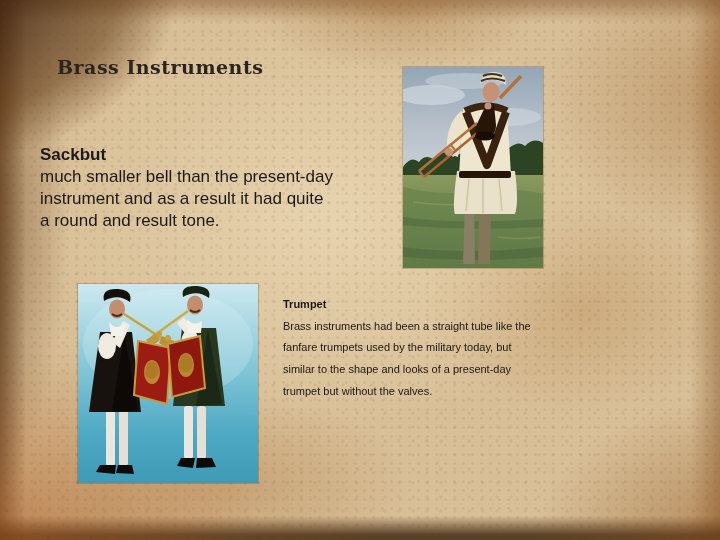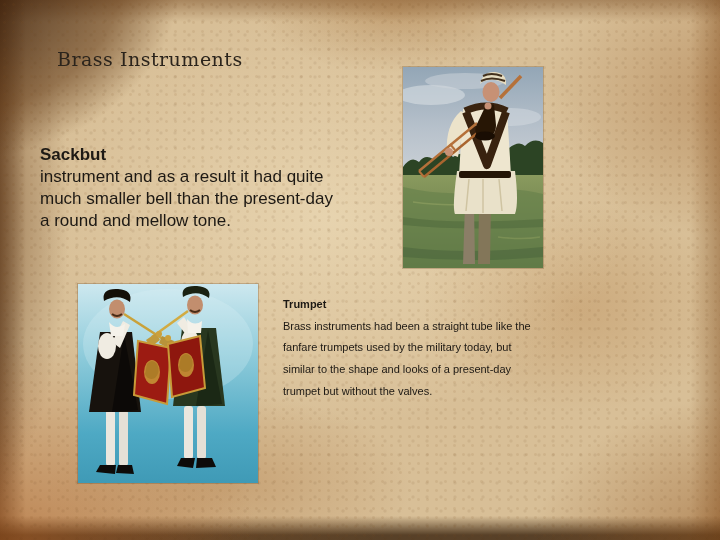--- a/index.html
+++ b/index.html
@@ -21,23 +21,23 @@
       radial-gradient(ellipse 260px 130px at 32% 90%, rgba(160,96,40,.30), transparent 70%),
       radial-gradient(ellipse 200px 90px at 55% 2%, rgba(150,95,40,.35), transparent 70%),
       linear-gradient(180deg, rgba(110,64,24,.45), transparent 22px, transparent 516px, rgba(56,33,12,.80) 535px),
       linear-gradient(90deg, rgba(74,40,14,.60), transparent 26px, transparent 690px, rgba(126,76,30,.45));
     background-size:
       9px 9px, 14px 14px,
       auto, auto, auto, auto, auto, auto, auto, auto, auto, auto, auto;
   }
 
   .title{
-    position:absolute;left:57px;top:48px;margin:0;
+    position:absolute;left:57px;top:56px;margin:0;
     font-family:"DejaVu Serif","Liberation Serif",serif;
-    font-size:19px;font-weight:400;letter-spacing:.5px;
+    font-size:19px;font-weight:700;letter-spacing:.5px;
     color:#2b241c;
   }
 
   .textblock{position:absolute;color:#1d1914;}
   .textblock .line{white-space:nowrap;}
   .tb-sackbut{left:40px;top:144px;font-size:17px;line-height:22px;}
   .tb-trumpet{left:283px;top:294px;font-size:11px;line-height:21.7px;}
   .textblock .heading{font-weight:bold;}
 
   .photo{position:absolute;margin:0;overflow:hidden;box-shadow:0 0 0 1px rgba(90,60,25,.25);}
@@ -102,23 +102,23 @@
         <path d="M84,36 L91,38 L93,58 Q93,70 81,72 Q70,70 73,59 Z" fill="#271605"></path>
         <ellipse cx="82" cy="69" rx="10" ry="4.5" fill="#190d03"></ellipse>
         <circle cx="85" cy="39" r="3.5" fill="#c79175"></circle>
         <circle cx="46" cy="85" r="4" fill="#c79175"></circle>
       </g>
     </svg>
   </figure>
 
   <div class="textblock tb-sackbut">
     <div class="line heading">Sackbut</div>
+    <div class="line">much smaller bell than the present-day</div>
     <div class="line">instrument and as a result it had quite</div>
-    <div class="line">much smaller bell than the present-day</div>
-    <div class="line">a round and mellow tone.</div>
+    <div class="line">a round and result tone.</div>
   </div>
 
   <figure class="photo photo-trumpeters">
     <svg viewBox="0 0 180 199" preserveAspectRatio="none">
       <defs>
         <linearGradient id="tp-bg" x1="0" y1="0" x2="0" y2="1">
           <stop offset="0" stop-color="#cde8ef"></stop>
           <stop offset="0.35" stop-color="#90ccdb"></stop>
           <stop offset="0.75" stop-color="#4ea9c4"></stop>
           <stop offset="1" stop-color="#3f9ab6"></stop>

